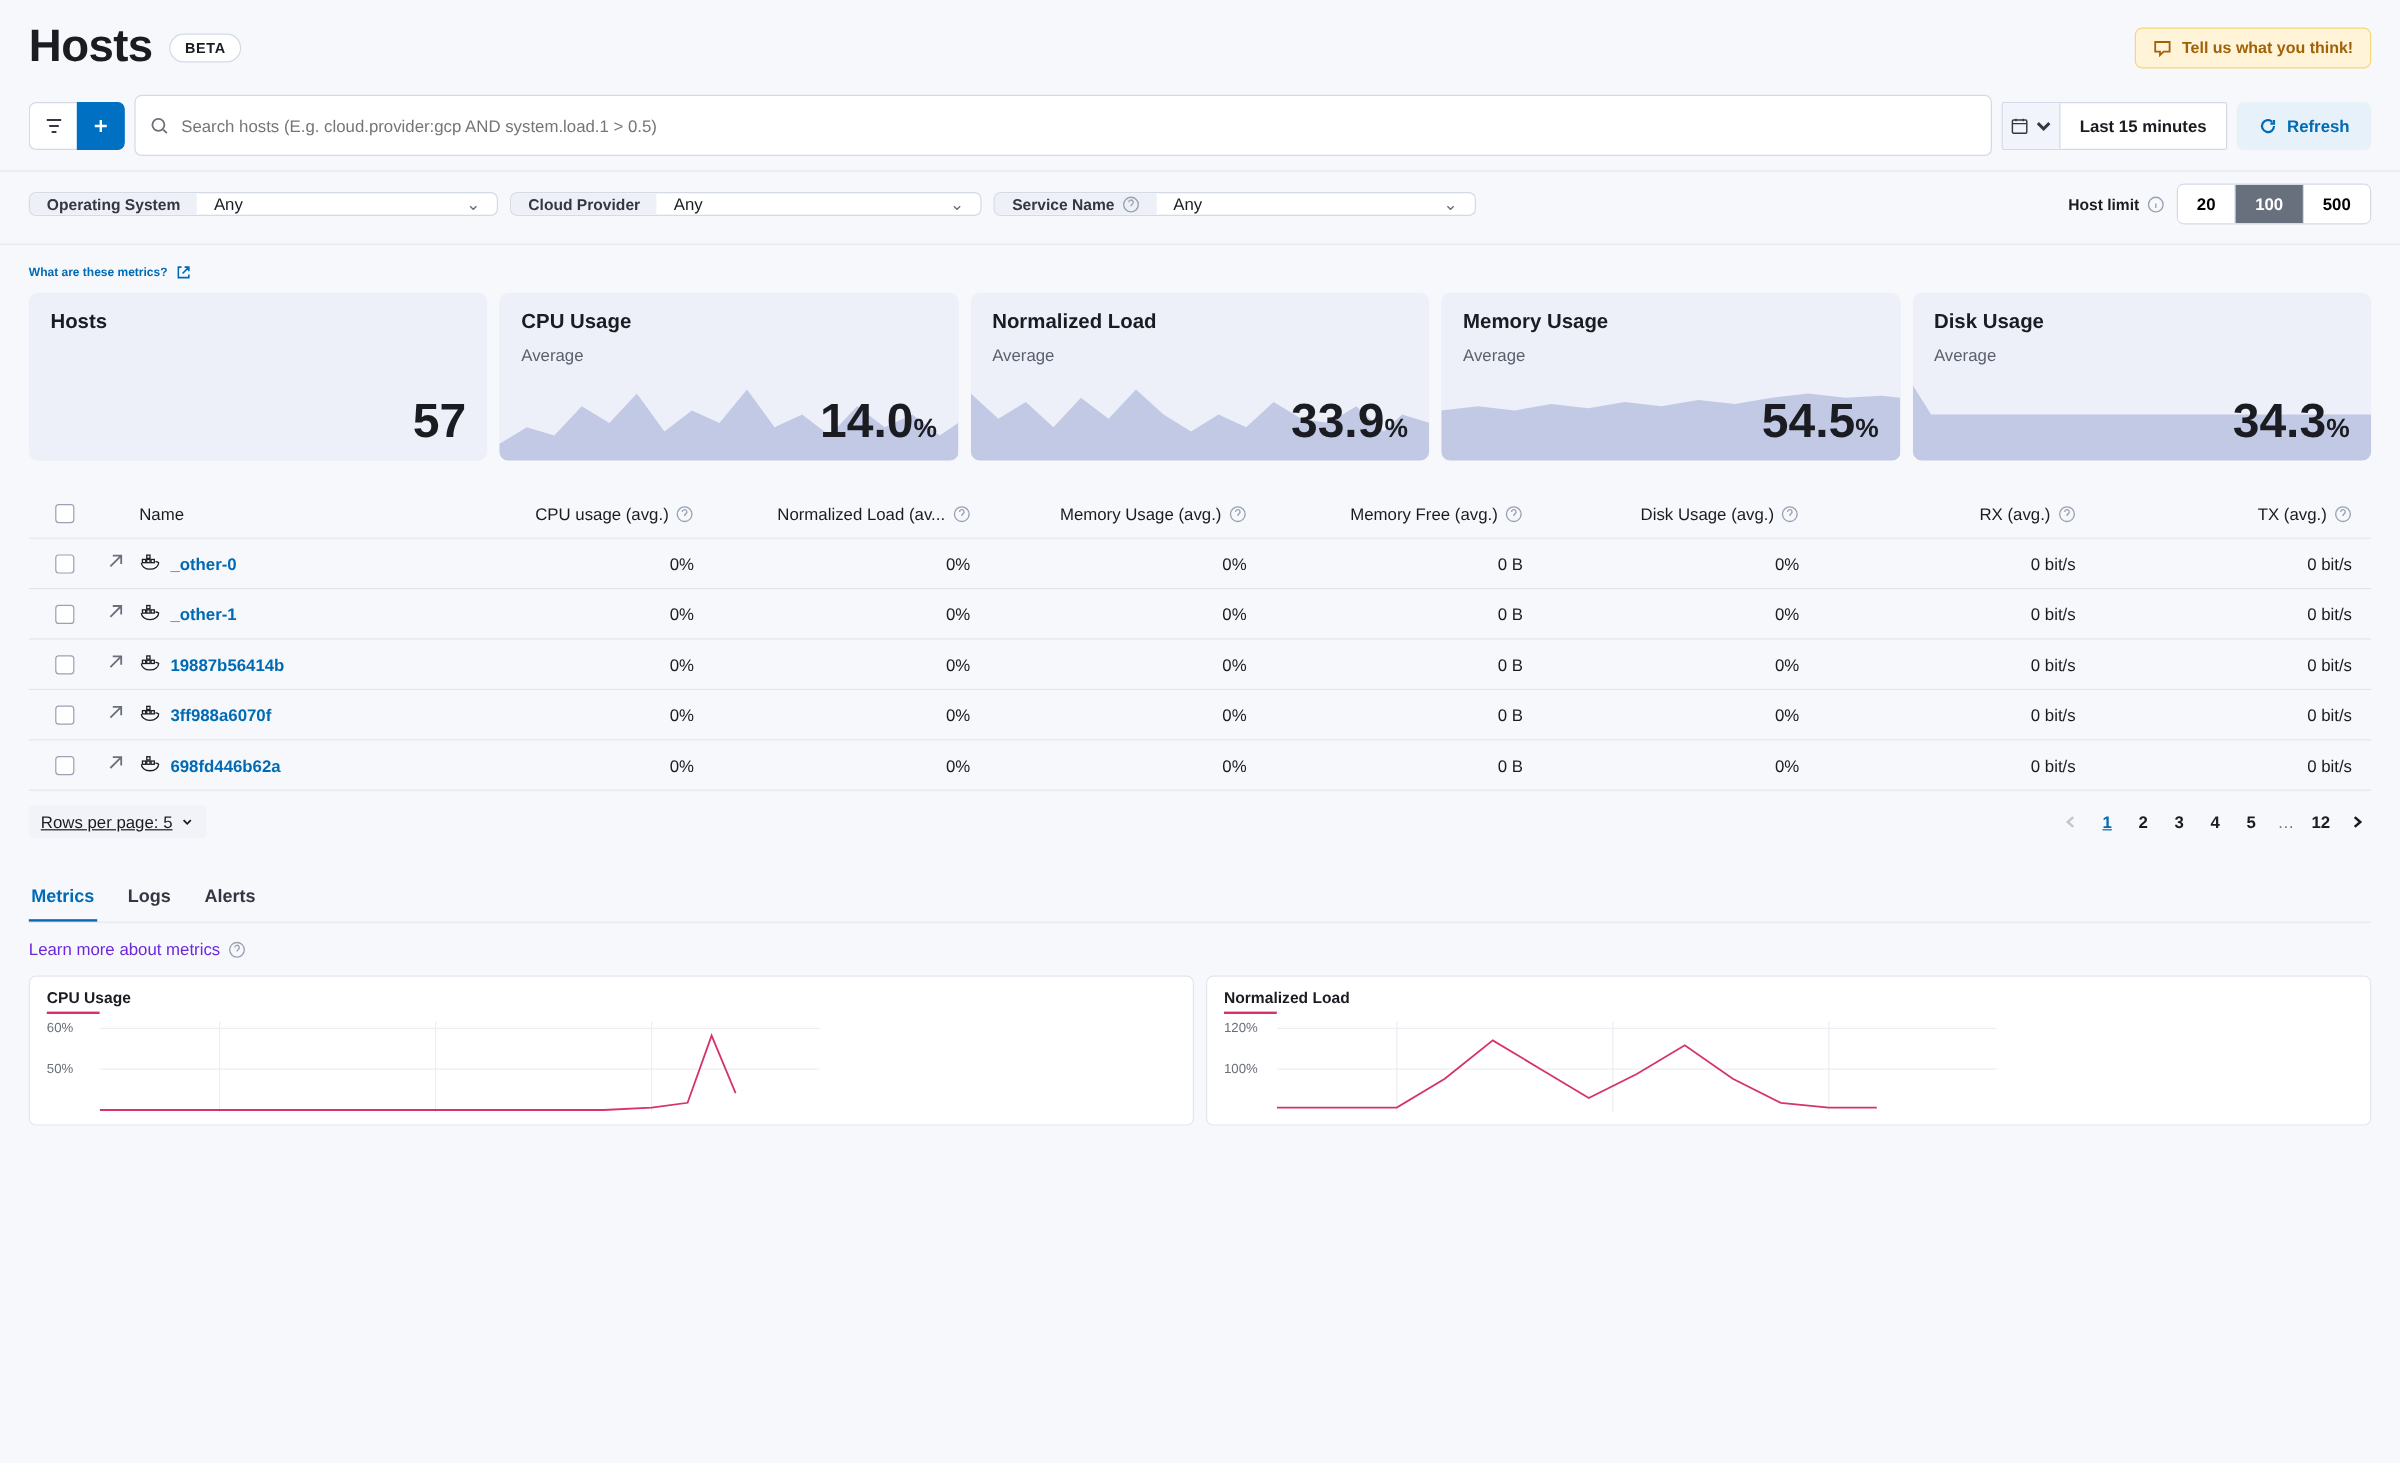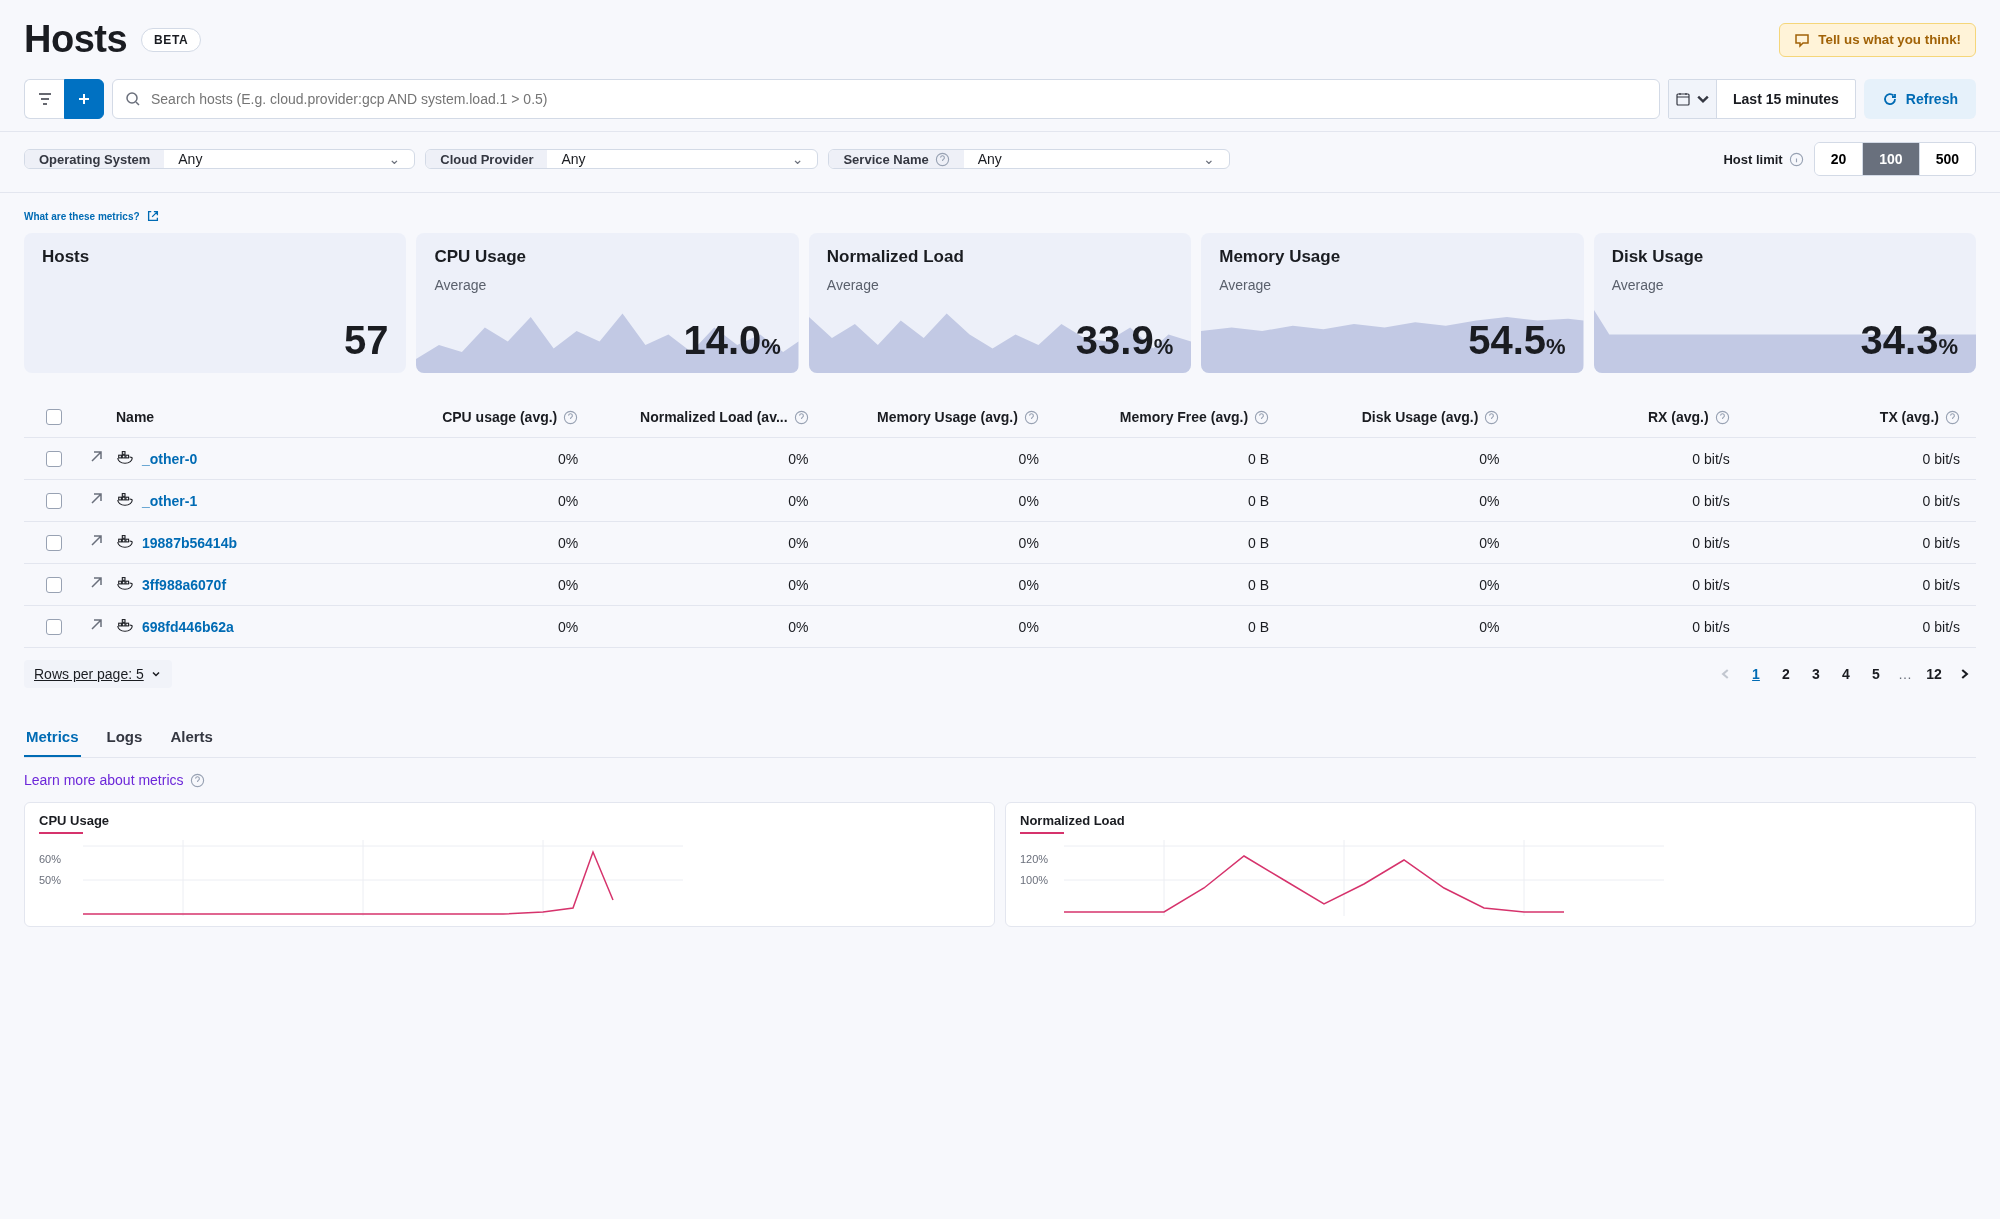--- a/index.html
+++ b/index.html
@@ -16,21 +16,21 @@
 
 
 .toolbar { display: flex; align-items: center; gap: 8px; padding: 0 24px 12px; border-bottom: 1px solid #e3e6ef; }
 .icon-btn { width: 40px; height: 40px; border: 1px solid #d3dae6; border-radius: 6px; background: #fff; display: flex; align-items: center; justify-content: center; cursor: pointer; }
 .icon-btn.group-left { border-radius: 6px 0 0 6px; border-right: none; }
 .icon-btn.group-right { border-radius: 0 6px 6px 0; }
 .icon-btn.blue-fill { background: #0071c2; border-color: #0071c2; }
 .icon-btn.blue-fill svg { color: #fff; }
 .icon-btn svg { width: 16px; height: 16px; color: #343741; }
 .btn-group { display: flex; }
-.search-bar { flex: 1; display: flex; align-items: center; gap: 10px; border: 1px solid #d3dae6; border-radius: 6px; background: #fff; padding: 0 12px; height: 40px; }
+.search-bar { flex: 1; display: flex; align-items: center; gap: 10px; border: 1px solid #d3dae6; border-radius: 6px; background: #fff; padding: 0 12px; height: 51px; }
 .search-bar input { flex: 1; border: none; outline: none; font-size: 14px; background: transparent; }
 .date-group { display: flex; border: 1px solid #d3dae6; border-radius: 2px; background: #fff; height: 40px; overflow: hidden; }
 .cal-btn { width: 48px; display: flex; align-items: center; justify-content: center; background: #f1f4fa; border-right: 1px solid #d3dae6; cursor: pointer; gap:4px; }
 .cal-btn svg { width: 16px; height: 16px; color:#343741; }
 .date-label { display: flex; align-items: center; padding: 0 16px; font-weight: 600; }
 .refresh-btn { display: flex; align-items: center; gap: 8px; background: #e6f1fa; color: #006bb4; border: none; border-radius: 6px; padding: 0 18px; height: 40px; font-weight: 700; cursor: pointer; font-size:14px; }
 .refresh-btn svg { width: 16px; height: 16px; }
 
 
 .filters { display: flex; align-items: center; gap: 10px; padding: 10px 24px 16px; border-bottom: 1px solid #e3e6ef; }
@@ -66,21 +66,21 @@
 
 
 .table { width: 100%; }
 .thead, .trow { display: flex; align-items: center; border-bottom: 1px solid #e3e6ef; }
 .thead { padding: 12px 8px; }
 .trow { padding: 10px 8px; }
 .col-check { width: 44px; display:flex; justify-content:center; }
 .col-exp { width: 40px; display:flex; justify-content:center; }
 .col-name { width: 240px; display:flex; align-items:center; gap:8px; }
 .col { flex: 1; text-align: right; display:flex; justify-content:flex-end; align-items:center; gap:6px; padding-right:8px;}
-.th { font-weight: 700; font-size: 14px; color: #1a1c21; }
+.th { font-weight: 400; font-size: 14px; color: #1a1c21; }
 .th.name { text-align:left; justify-content:flex-start; }
 .name-link { color: #006bb4; font-weight: 600; cursor: pointer; }
 .checkbox { width:16px; height:16px; border:1px solid #98a2b3; border-radius:3px; background:#fff; cursor:pointer; }
 .expand-icon { cursor:pointer; color:#6a6f7b; }
 .expand-icon svg { width:16px; height:16px; }
 .docker-icon svg { width:18px; height:18px; color:#1a1c21; }
 .help { width:15px; height:15px; color:#98a2b3; }
 
 
 .table-footer { display:flex; align-items:center; justify-content:space-between; padding:12px 0; }
@@ -98,21 +98,21 @@
 .tab.active { color:#006bb4; border-bottom-color:#006bb4; }
 .learn-more { display:flex; align-items:center; gap:6px; padding:14px 0; font-size:14px; color:#6d28d9; cursor:pointer; }
 
 
 .chart-row { display:flex; gap:10px; }
 .chart-panel { flex:1; border:1px solid #e3e6ef; border-radius:6px; background:#fff; padding:10px 14px; }
 .chart-title { font-size:13px; font-weight:700; margin-bottom:4px; }
 .chart-underline { width:44px; height:2px; background:#d6336c; margin-bottom:6px; }
 .chart-area { position:relative; height:76px; }
 .ylabel { position:absolute; left:0; font-size:11px; color:#6a6f7b; }
-.ylabel.y1 { top:13px; }
+.ylabel.y1 { top:0; }
 .ylabel.y2 { top:34px; }
 .chart-svg { position:absolute; left:44px; top:0; right:0; height:100%; }
 .grid-line { stroke:#eceef3; stroke-width:1; }
 .data-line { stroke:#d6336c; stroke-width:1.5; fill:none; }
 </style>
 </head>
 <body>
 
 <div class="page">
 

